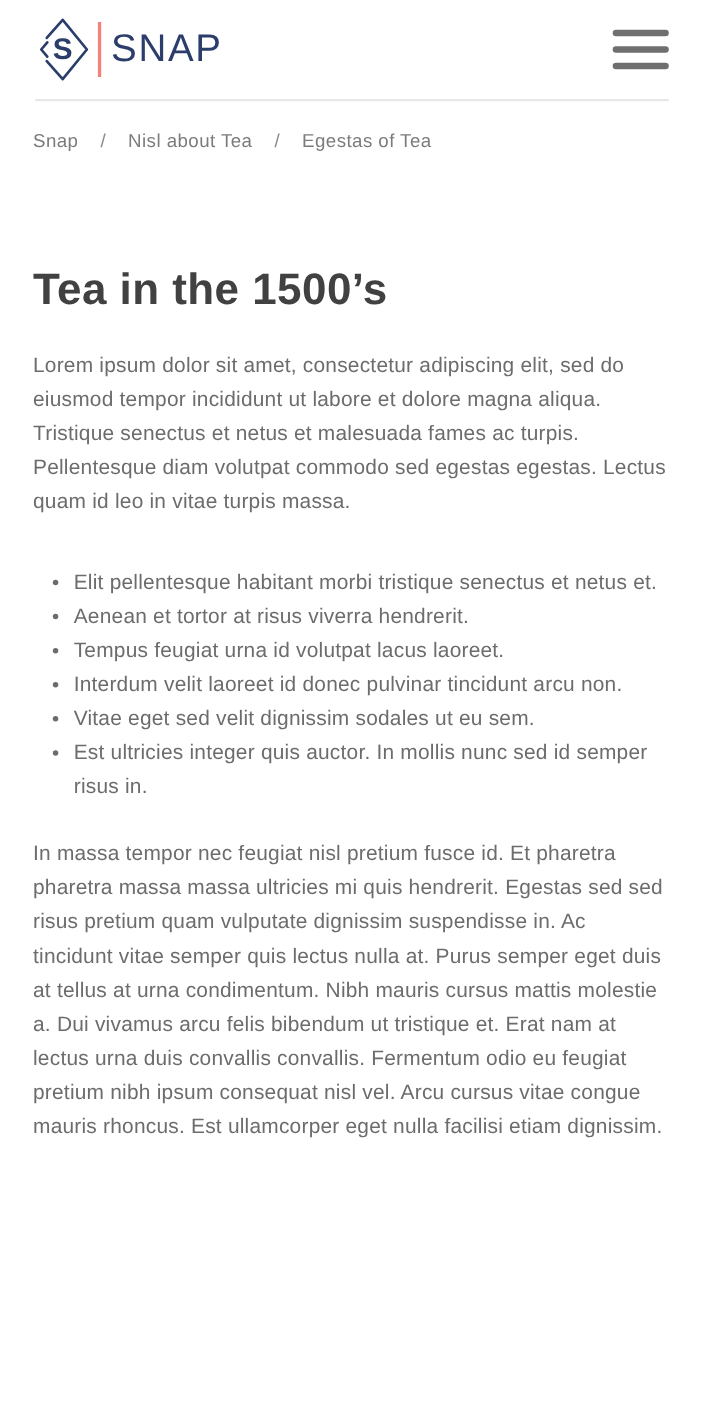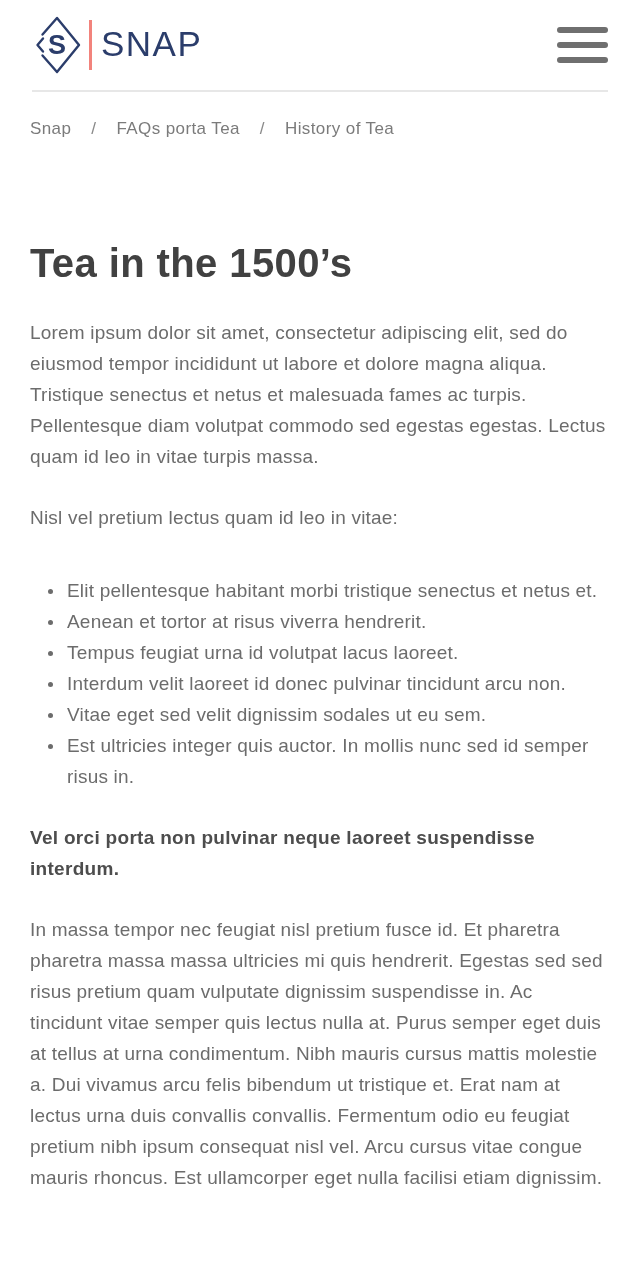--- a/index.html
+++ b/index.html
@@ -149,39 +149,37 @@
   </button>
 </header>
 
 <hr class="header-divider">
 
 <main class="page">
 
   <nav class="breadcrumb">
     <a class="crumb">Snap</a>
     <span class="crumb-sep">/</span>
-    <a class="crumb">FAQs porta Tea</a>
+    <a class="crumb">Nisl about Tea</a>
     <span class="crumb-sep">/</span>
-    <span class="crumb-current">History of Tea</span>
+    <span class="crumb-current">Egestas of Tea</span>
   </nav>
 
   <article class="article">
     <h1 class="page-title">Tea in the 1500’s</h1>
 
     <p class="intro">Lorem ipsum dolor sit amet, consectetur adipiscing elit, sed do eiusmod tempor incididunt ut labore et dolore magna aliqua. Tristique senectus et netus et malesuada fames ac turpis. Pellentesque diam volutpat commodo sed egestas egestas. Lectus quam id leo in vitae turpis massa.</p>
 
-    <p class="list-intro">Nisl vel pretium lectus quam id leo in vitae:</p>
 
     <ul>
       <li>Elit pellentesque habitant morbi tristique senectus et netus et.</li>
       <li>Aenean et tortor at risus viverra hendrerit.</li>
       <li>Tempus feugiat urna id volutpat lacus laoreet.</li>
       <li>Interdum velit laoreet id donec pulvinar tincidunt arcu non.</li>
       <li>Vitae eget sed velit dignissim sodales ut eu sem.</li>
       <li>Est ultricies integer quis auctor. In mollis nunc sed id semper risus in.</li>
     </ul>
 
-    <p class="bold-statement">Vel orci porta non pulvinar neque laoreet suspendisse interdum.</p>
 
     <p class="body-par">In massa tempor nec feugiat nisl pretium fusce id. Et pharetra pharetra massa massa ultricies mi quis hendrerit. Egestas sed sed risus pretium quam vulputate dignissim suspendisse in. Ac tincidunt vitae semper quis lectus nulla at. Purus semper eget duis at tellus at urna condimentum. Nibh mauris cursus mattis molestie a. Dui vivamus arcu felis bibendum ut tristique et. Erat nam at lectus urna duis convallis convallis. Fermentum odio eu feugiat pretium nibh ipsum consequat nisl vel. Arcu cursus vitae congue mauris rhoncus. Est ullamcorper eget nulla facilisi etiam dignissim.</p>
   </article>
 
 </main>
 
 </body></html>

